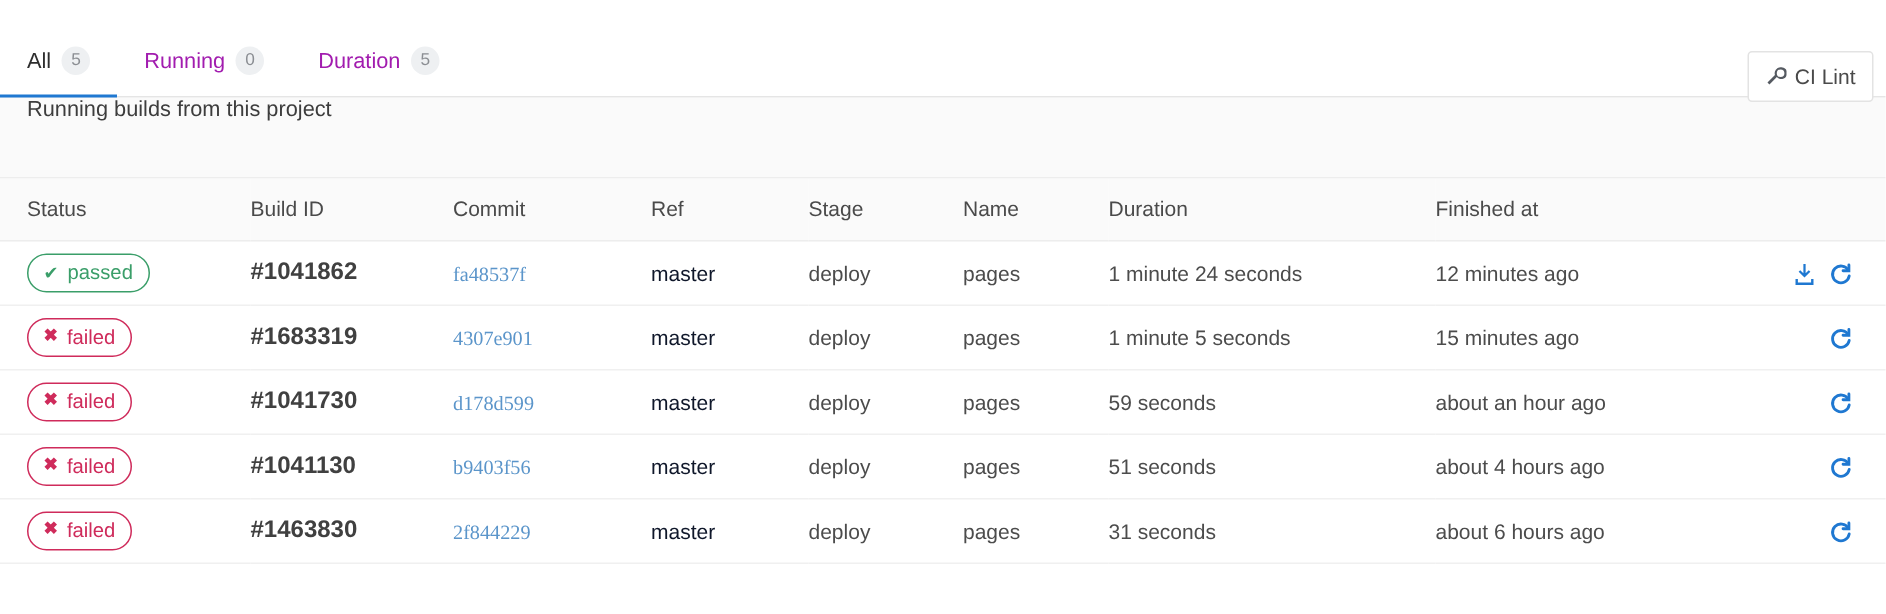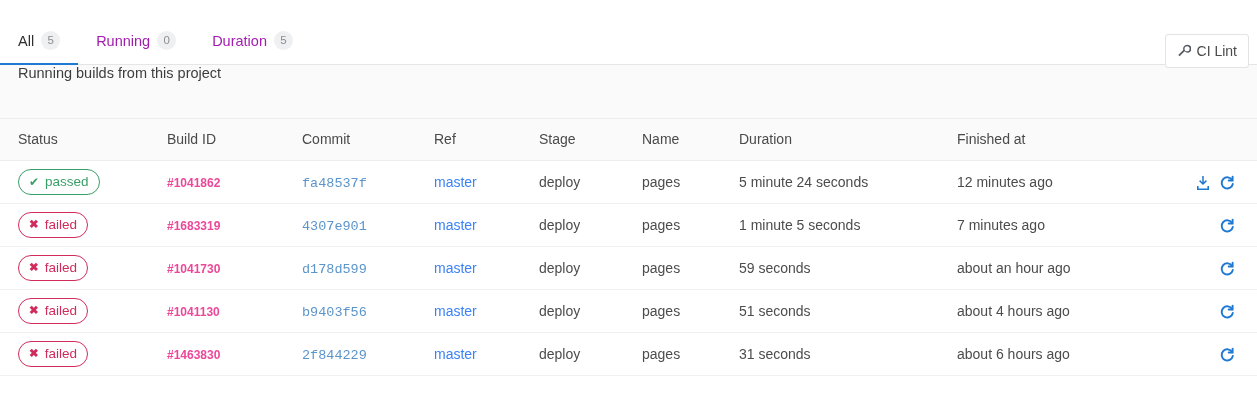--- a/index.html
+++ b/index.html
@@ -165,33 +165,33 @@
   .status-badge.passed { color: #3a9e69; }
   .status-badge.failed { color: #cf2b5b; }
   .status-badge .s-icon {
     font-size: 12px;
     line-height: 1;
     display: inline-block;
   }
   .status-badge.failed .s-icon { font-size: 11.5px; font-weight: bold; }
 
   .build-link {
-    color: #ec4899;
+    color: #404040;
     font-weight: bold;
     text-decoration: none;
-    font-size: 12px;
+    font-size: 16px;
   }
   .commit-link {
     color: #5b95ca;
-    font-family: Liberation Mono, monospace;
+    font-family: Liberation Serif, serif;
     font-size: 13.5px;
     text-decoration: none;
   }
   .ref-link {
-    color: #3b82f6;
+    color: #0f172a;
     text-decoration: none;
     font-size: 14px;
   }
 
   .actions {
     text-align: right;
     padding-right: 22px !important;
     box-sizing: border-box;
     white-space: nowrap;
   }
@@ -259,42 +259,42 @@
         <tr>
           <td class="c-status"><span class="status-badge passed">
               <span class="s-icon">✔</span>
               <span>passed</span>
             </span></td>
           <td class="c-build"><a class="build-link" href="#">#1041862</a></td>
           <td class="c-commit"><a class="commit-link" href="#">fa48537f</a></td>
           <td class="c-ref"><a class="ref-link" href="#">master</a></td>
           <td class="c-stage">deploy</td>
           <td class="c-name">pages</td>
-          <td class="c-duration">5 minute 24 seconds</td>
+          <td class="c-duration">1 minute 24 seconds</td>
           <td class="c-finished">12 minutes ago</td>
           <td class="c-actions actions"><span class="act-icon"><svg viewBox="0 0 16 16" fill="currentColor">
                 <path d="M7.25 1h1.5v6.19l2.1-2.1 1.06 1.06L8 10.06 4.09 6.15 5.15 5.09l2.1 2.1V1z"></path>
                 <path d="M2 11h1.6v2.4h8.8V11H14v4H2v-4z"></path>
               </svg></span><span class="act-icon"><svg viewBox="0 0 16 16" fill="none" stroke="currentColor" stroke-width="1.9" stroke-linecap="round">
                 <path d="M13.2 5.2A5.6 5.6 0 1 0 13.8 9"></path>
                 <path d="M13.6 1.6v3.9h-3.9"></path>
               </svg></span></td>
         </tr>
         <tr>
           <td class="c-status"><span class="status-badge failed">
               <span class="s-icon">✖</span>
               <span>failed</span>
             </span></td>
           <td class="c-build"><a class="build-link" href="#">#1683319</a></td>
           <td class="c-commit"><a class="commit-link" href="#">4307e901</a></td>
           <td class="c-ref"><a class="ref-link" href="#">master</a></td>
           <td class="c-stage">deploy</td>
           <td class="c-name">pages</td>
           <td class="c-duration">1 minute 5 seconds</td>
-          <td class="c-finished">7 minutes ago</td>
+          <td class="c-finished">15 minutes ago</td>
           <td class="c-actions actions"><span class="act-icon"><svg viewBox="0 0 16 16" fill="none" stroke="currentColor" stroke-width="1.9" stroke-linecap="round">
                 <path d="M13.2 5.2A5.6 5.6 0 1 0 13.8 9"></path>
                 <path d="M13.6 1.6v3.9h-3.9"></path>
               </svg></span></td>
         </tr>
         <tr>
           <td class="c-status"><span class="status-badge failed">
               <span class="s-icon">✖</span>
               <span>failed</span>
             </span></td>

